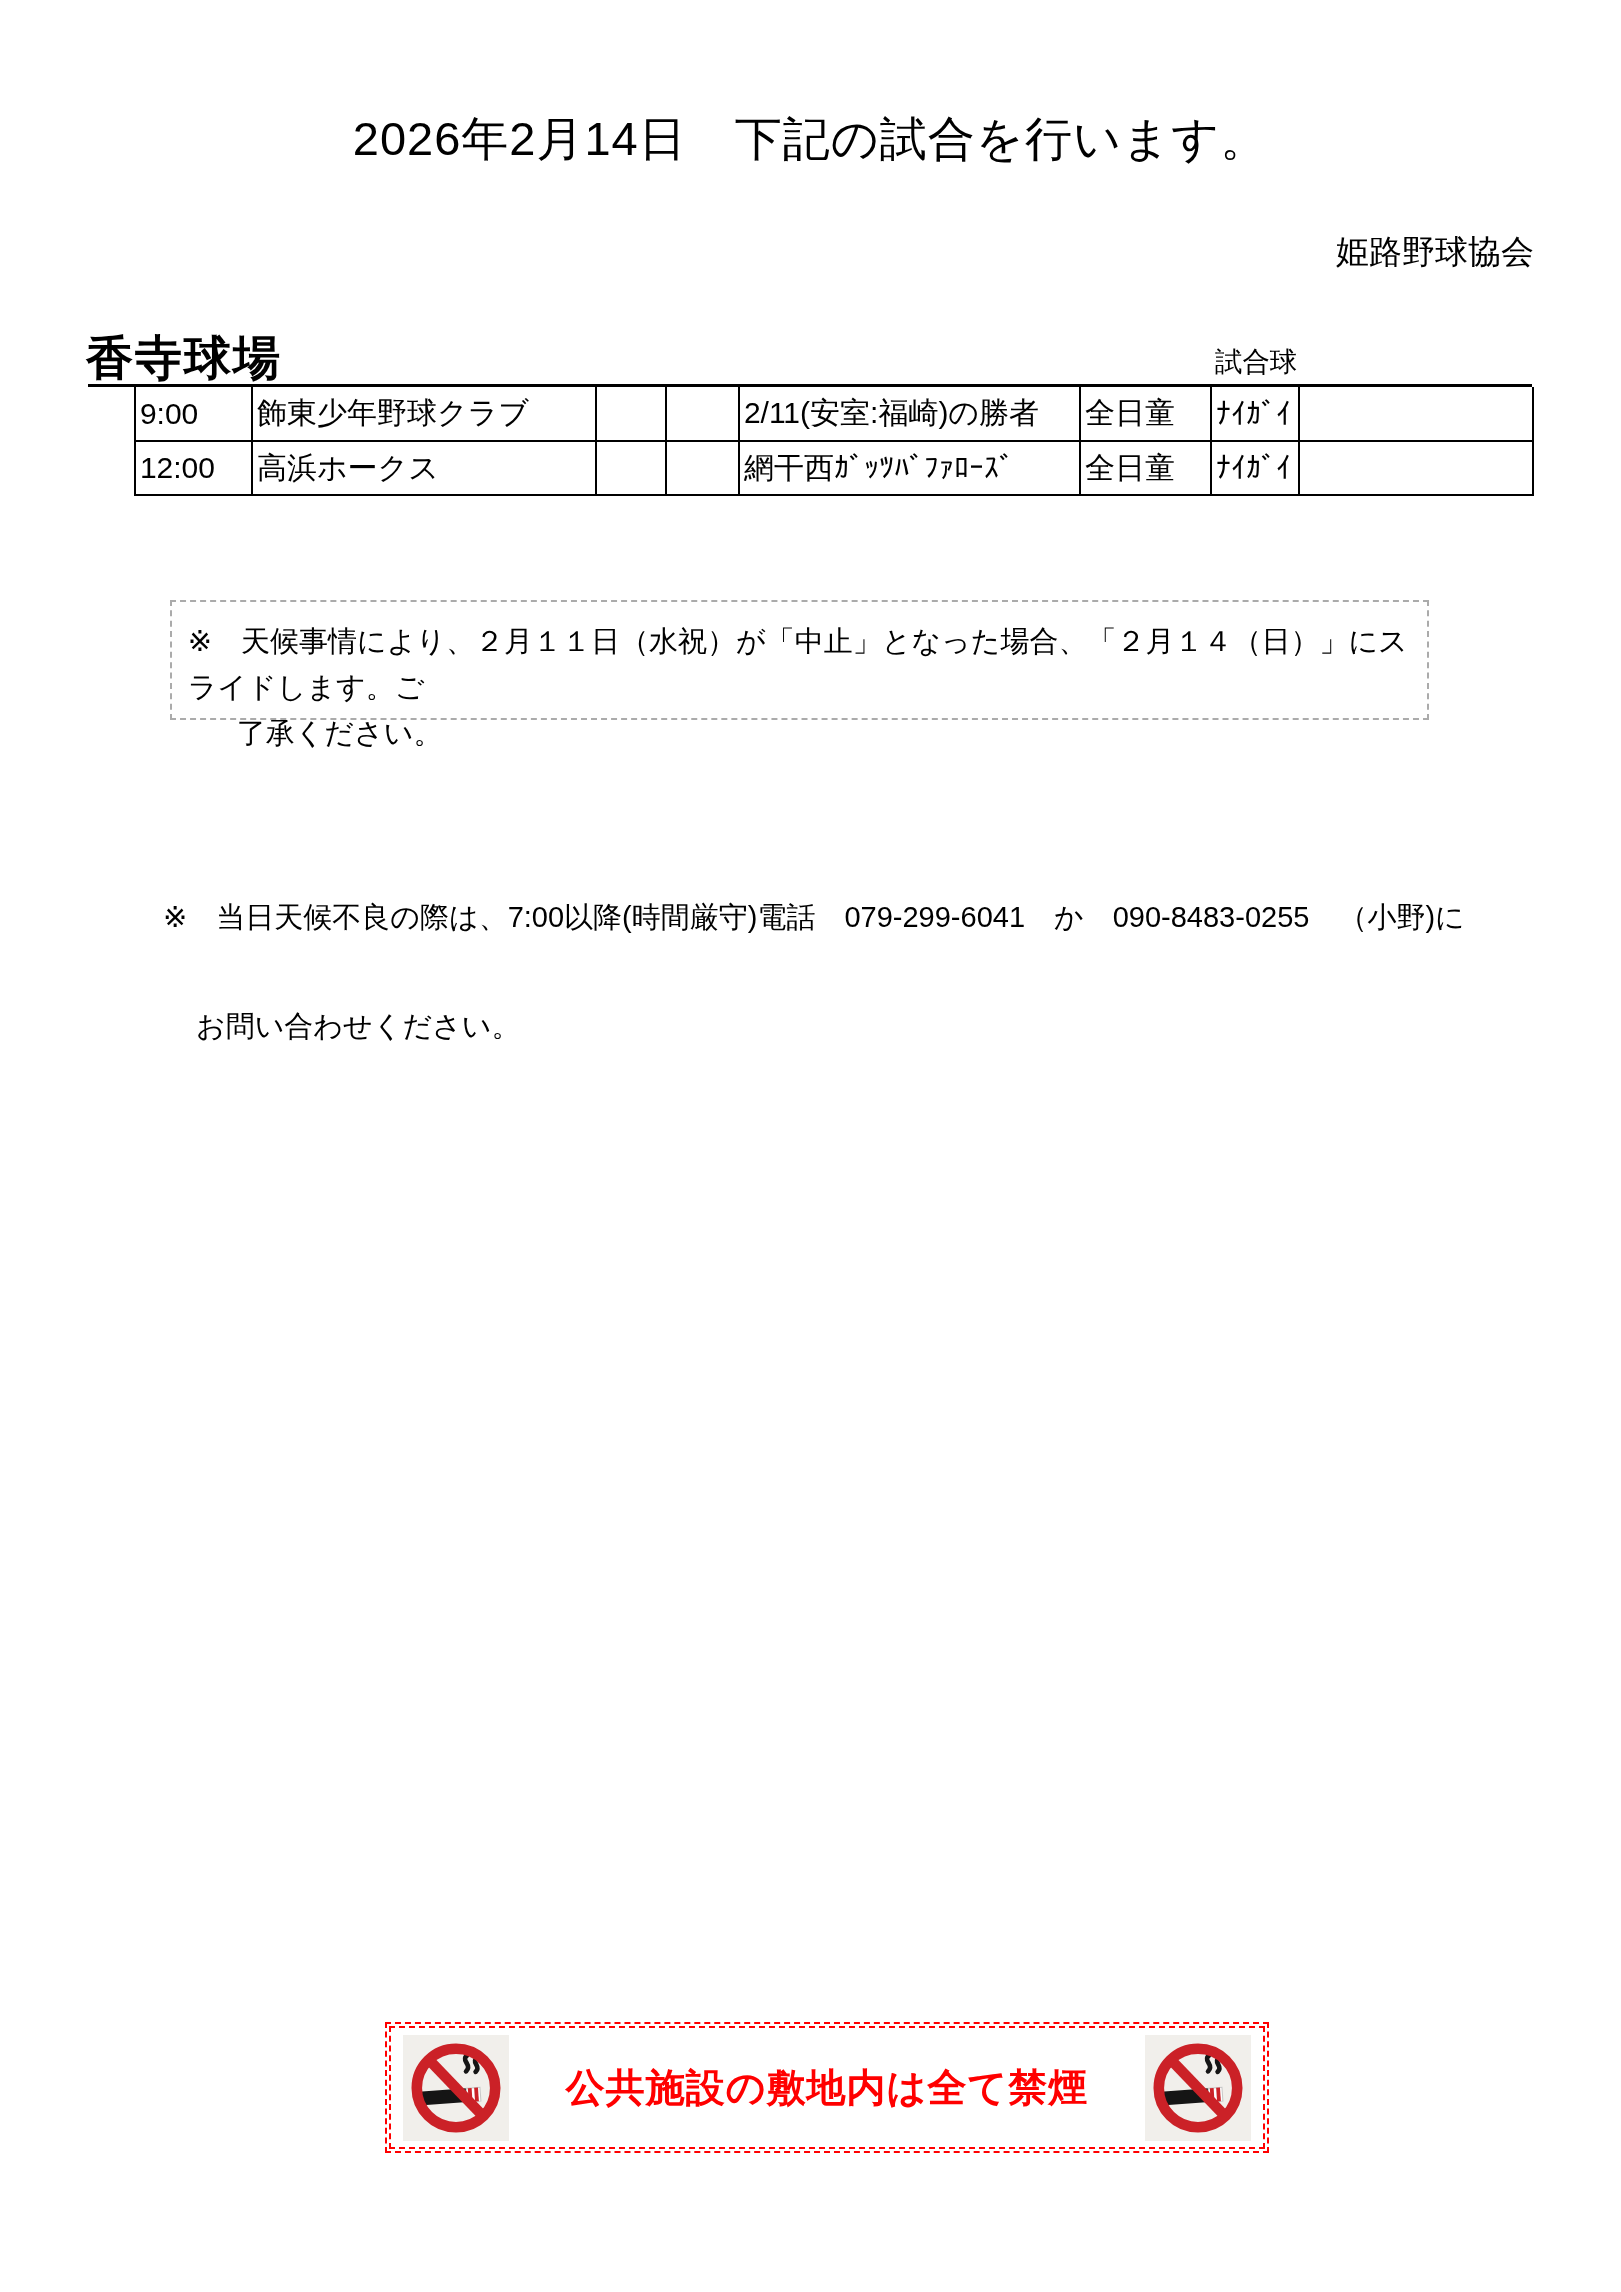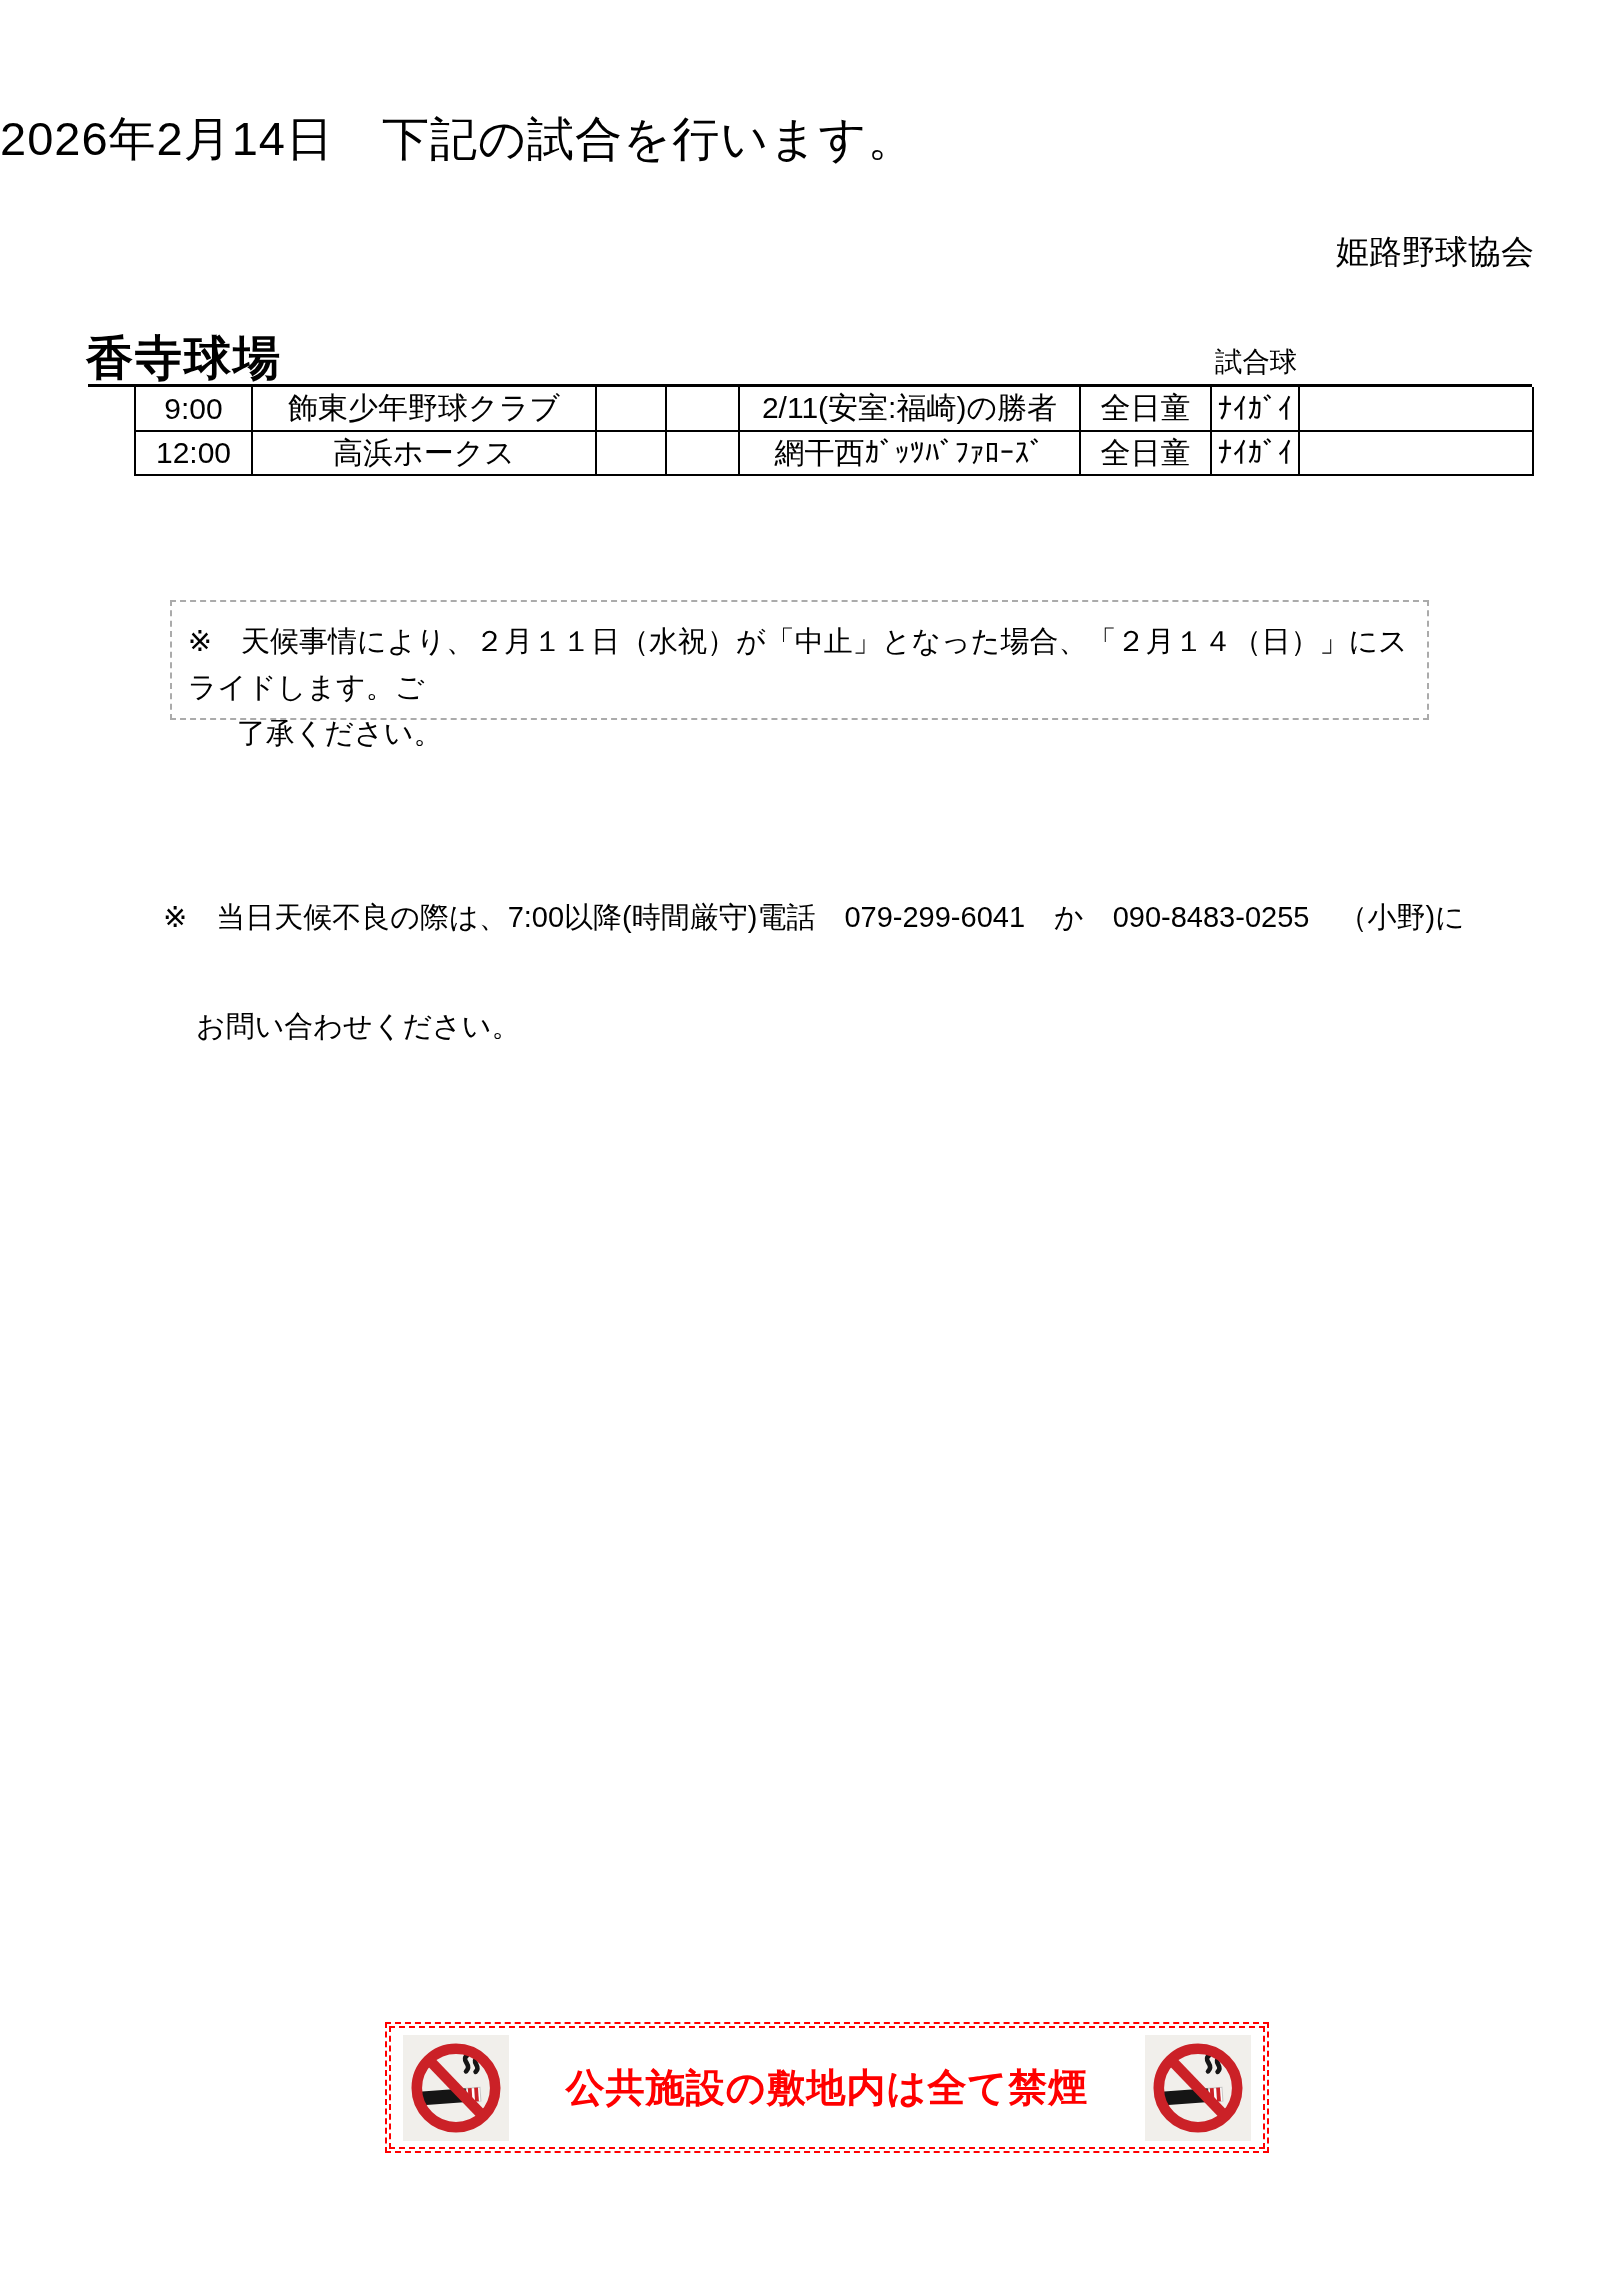--- a/index.html
+++ b/index.html
@@ -2,32 +2,32 @@
 <html><head>
 <meta charset="utf-8">
 <style>
   html,body{margin:0;padding:0;}
   body{
     width:1621px;height:2293px;position:relative;background:#ffffff;color:#000;
     font-family:"Liberation Sans","DejaVu Sans",sans-serif;
   }
   .abs{position:absolute;}
   .doc-title{
-    top:108px;left:0;width:1621px;text-align:left;
+    top:108px;left:0;width:1621px;text-align:center;
     font-size:47px;font-weight:500;letter-spacing:1px;white-space:pre;
   }
   .org{top:230px;left:1336px;font-size:33px;}
   .venue{top:327px;left:86px;font-size:47px;font-weight:bold;letter-spacing:2px;}
   .ball-label{top:344px;left:1215px;font-size:27.4px;}
   .head-rule{top:384px;left:88px;width:1444px;height:2.9px;background:#000;}
   table.sched{
     position:absolute;top:387px;left:134px;border-collapse:collapse;table-layout:fixed;
   }
   table.sched td{
-    border:2px solid #000;height:44px;padding:0 3.9px;text-align:center;
+    border:2px solid #000;height:54px;padding:0 3.9px;
     font-size:30px;overflow:hidden;white-space:nowrap;box-sizing:border-box;
   }
   table.sched tr:first-child td{border-top:0;}
   td.c-time{font-size:31px;}
   td.c-team{font-size:30px;}
   td.c-team.condensed{font-size:24.5px;letter-spacing:-1px;}
   td.c-class{font-size:32px;}
   td.c-ball{font-size:20.6px;}
   .notice-box{
     top:600px;left:170px;width:1259px;height:120px;box-sizing:border-box;

